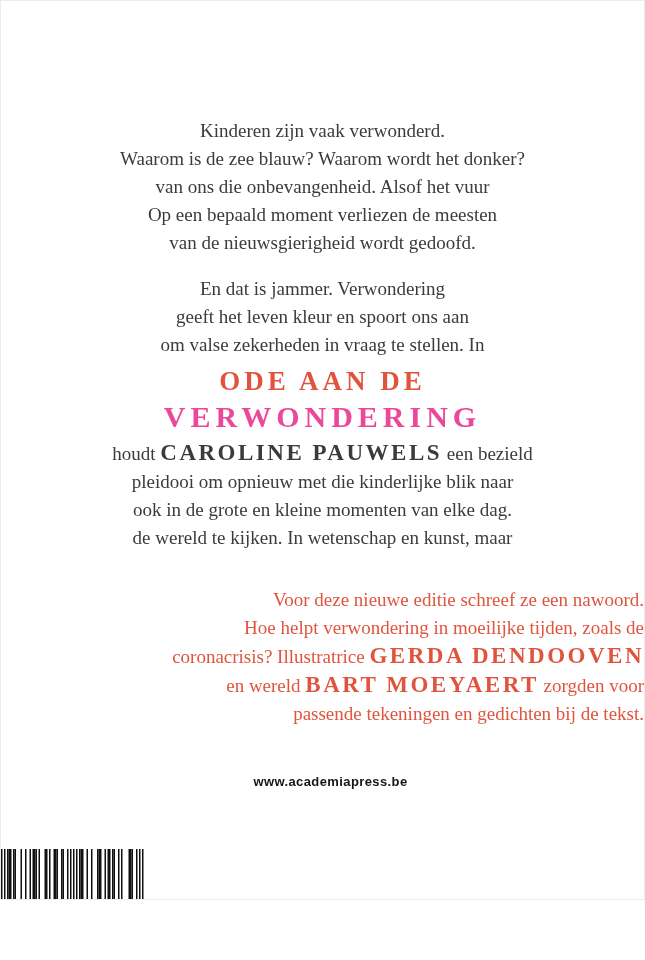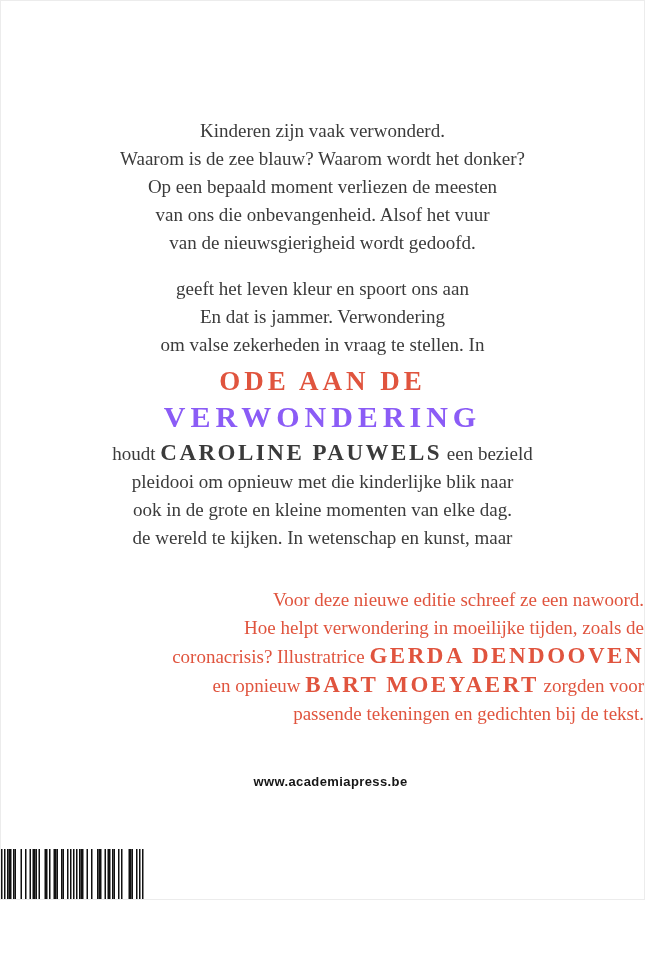--- a/index.html
+++ b/index.html
@@ -22,21 +22,21 @@
   .title1 {
     margin-top:6px;
     font-size:27px; line-height:32px;
     font-weight:bold; letter-spacing:4px;
     color:var(--accent);
   }
   .title2 {
     margin-top:2px;
     font-size:30px; line-height:36px;
     font-weight:bold; letter-spacing:5px;
-    color:#8b5cf6;
+    color:#ec4899;
   }
   .third { margin-top:4px; }
   .caps  { font-weight:bold; letter-spacing:2.5px; font-size:23px; }
   .notice { margin-top:34px; color:var(--accent);text-align:right; }
   .notice .caps { color:var(--accent); }
   .website {
     margin-top:46px;
     font-family:"Liberation Sans","DejaVu Sans",sans-serif;
     font-size:13px; font-weight:bold; letter-spacing:0.4px;
     color:#161616;
@@ -50,46 +50,46 @@
   }
 </style>
 </head>
 <body>
 
 <div class="cover">
 
   <div class="para intro">
     <div>Kinderen zijn vaak verwonderd.</div>
     <div>Waarom is de zee blauw? Waarom wordt het donker?</div>
+    <div>van ons die onbevangenheid. Alsof het vuur</div>
     <div>Op een bepaald moment verliezen de meesten</div>
-    <div>van ons die onbevangenheid. Alsof het vuur</div>
     <div>van de nieuwsgierigheid wordt gedoofd.</div>
   </div>
 
   <div class="para second">
+    <div>En dat is jammer. Verwondering</div>
     <div>geeft het leven kleur en spoort ons aan</div>
-    <div>En dat is jammer. Verwondering</div>
     <div>om valse zekerheden in vraag te stellen. In</div>
   </div>
 
   <div class="title1">ODE AAN DE</div>
   <div class="title2">VERWONDERING</div>
 
   <div class="para third">
     <div><span>houdt </span><span class="caps">CAROLINE PAUWELS</span><span> een bezield</span></div>
     <div>pleidooi om opnieuw met die kinderlijke blik naar</div>
     <div>ook in de grote en kleine momenten van elke dag.</div>
     <div>de wereld te kijken. In wetenschap en kunst, maar</div>
   </div>
 
   <div class="para notice">
     <div>Voor deze nieuwe editie schreef ze een nawoord.</div>
     <div>Hoe helpt verwondering in moeilijke tijden, zoals de</div>
     <div><span>coronacrisis? Illustratrice </span><span class="caps">GERDA DENDOOVEN</span></div>
-    <div><span>en opnieuw </span><span class="caps">BART MOEYAERT</span><span> zorgden voor</span></div>
+    <div><span>en wereld </span><span class="caps">BART MOEYAERT</span><span> zorgden voor</span></div>
     <div>passende tekeningen en gedichten bij de tekst.</div>
   </div>
 
   <div class="website">www.academiapress.be</div>
 
   <div class="barcode-wrap">
     <svg id="barcode-svg" xmlns="http://www.w3.org/2000/svg" viewBox="0 0 142.5 74" width="142.5" height="74">
         <rect x="0" y="0" width="1.5" height="74" fill="#111"></rect>
         <rect x="3" y="0" width="1.5" height="74" fill="#111"></rect>
         <rect x="6" y="0" width="1.5" height="66" fill="#111"></rect>

